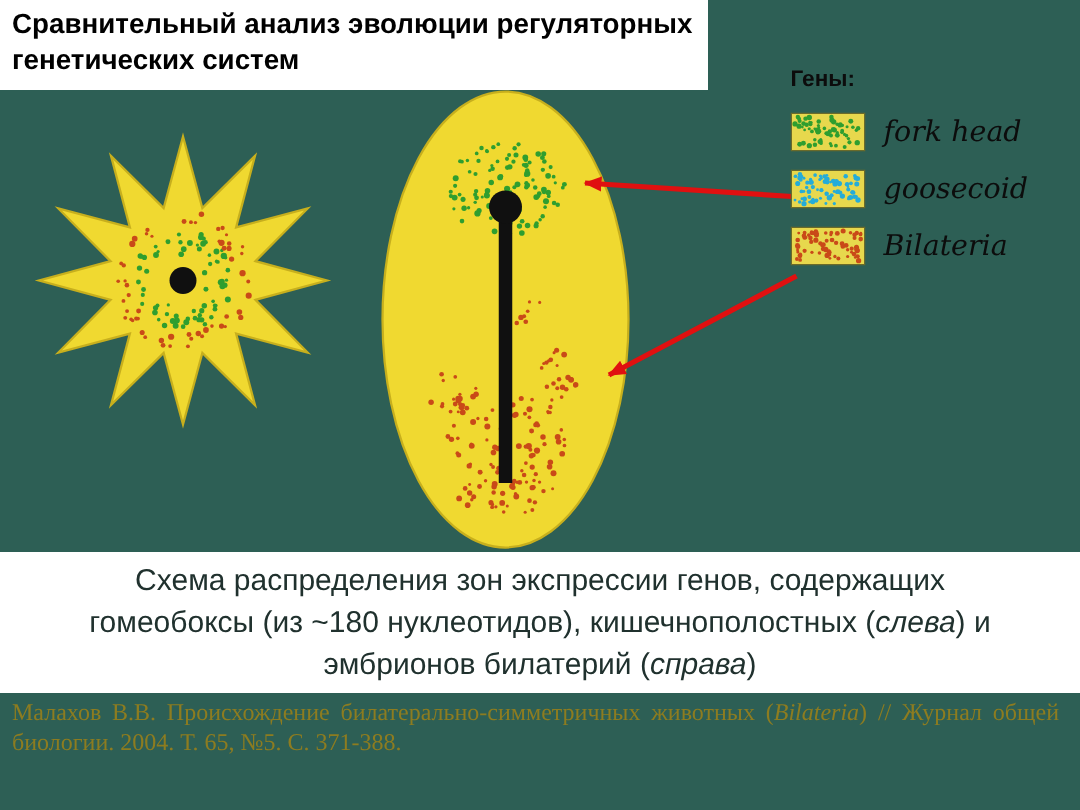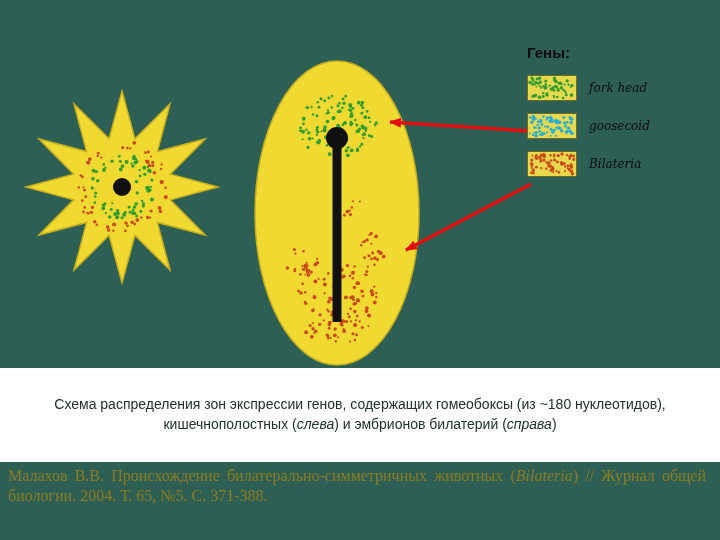--- a/index.html
+++ b/index.html
@@ -21,29 +21,29 @@
   }
   .legend{position:absolute;left:527px;top:44px;width:190px;}
   .legend-heading{
     font-size:15px;font-weight:bold;color:#0c0c0c;margin:0 0 14px 0;
   }
   .legend-row{display:flex;align-items:center;gap:12px;margin-bottom:12px;}
   .swatch{width:50px;height:26px;flex:0 0 auto;display:block;}
   .swatch-bg{fill:#e7d84d;stroke:#6b6b2a;stroke-width:1;}
   .legend-label{
     font-family:"DejaVu Serif",serif;font-style:italic;
-    font-size:12px;color:#0c0c0c;
+    font-size:19px;color:#0c0c0c;
   }
   .caption-box{
     position:absolute;left:0;top:368px;width:720px;height:94px;background:#ffffff;
     display:flex;align-items:center;justify-content:center;
   }
   .caption{
     margin:13px;max-width:650px;text-align:center;
-    font-size:14px;line-height:1.4;color:#20312e;
+    font-size:20px;line-height:1.4;color:#20312e;
   }
   .citation{
     position:absolute;left:8px;top:466px;width:698px;
     font-family:"Liberation Serif",serif;font-size:16px;line-height:1.22;
     color:#8d7c20;text-align:justify;
   }
 </style>
 </head>
 <body>
 
@@ -465,20 +465,23 @@
         <circle cx="349.4" cy="210.8" r="1.37" fill="#c94a18"></circle>
         <circle cx="353.0" cy="201.3" r="1.07" fill="#c94a18"></circle>
       </g>
     <line x1="337" y1="140" x2="337" y2="322" stroke="#101010" stroke-width="9"></line>
     <circle cx="337" cy="138" r="11" fill="#101010"></circle>
 
     <line class="arrow" x1="528" y1="131" x2="390" y2="122" marker-end="url(#arrowhead)"></line>
     <line class="arrow" x1="531" y1="184" x2="406" y2="250" marker-end="url(#arrowhead)"></line>
   </svg>
 
+  <div class="title-box">
+    <div class="title-text">Сравнительный анализ эволюции регуляторных генетических систем</div>
+  </div>
 
   <div class="legend">
     <div class="legend-heading">Гены:</div>
 
     <div class="legend-row">
       <svg class="swatch" viewBox="0 0 50 26">
         <rect class="swatch-bg" x="0.5" y="0.5" width="49" height="25"></rect>
         <g>
             <circle cx="13.7" cy="6.7" r="1.09" fill="#2f9e2f"></circle>
             <circle cx="22.6" cy="10.6" r="1.20" fill="#2f9e2f"></circle>

